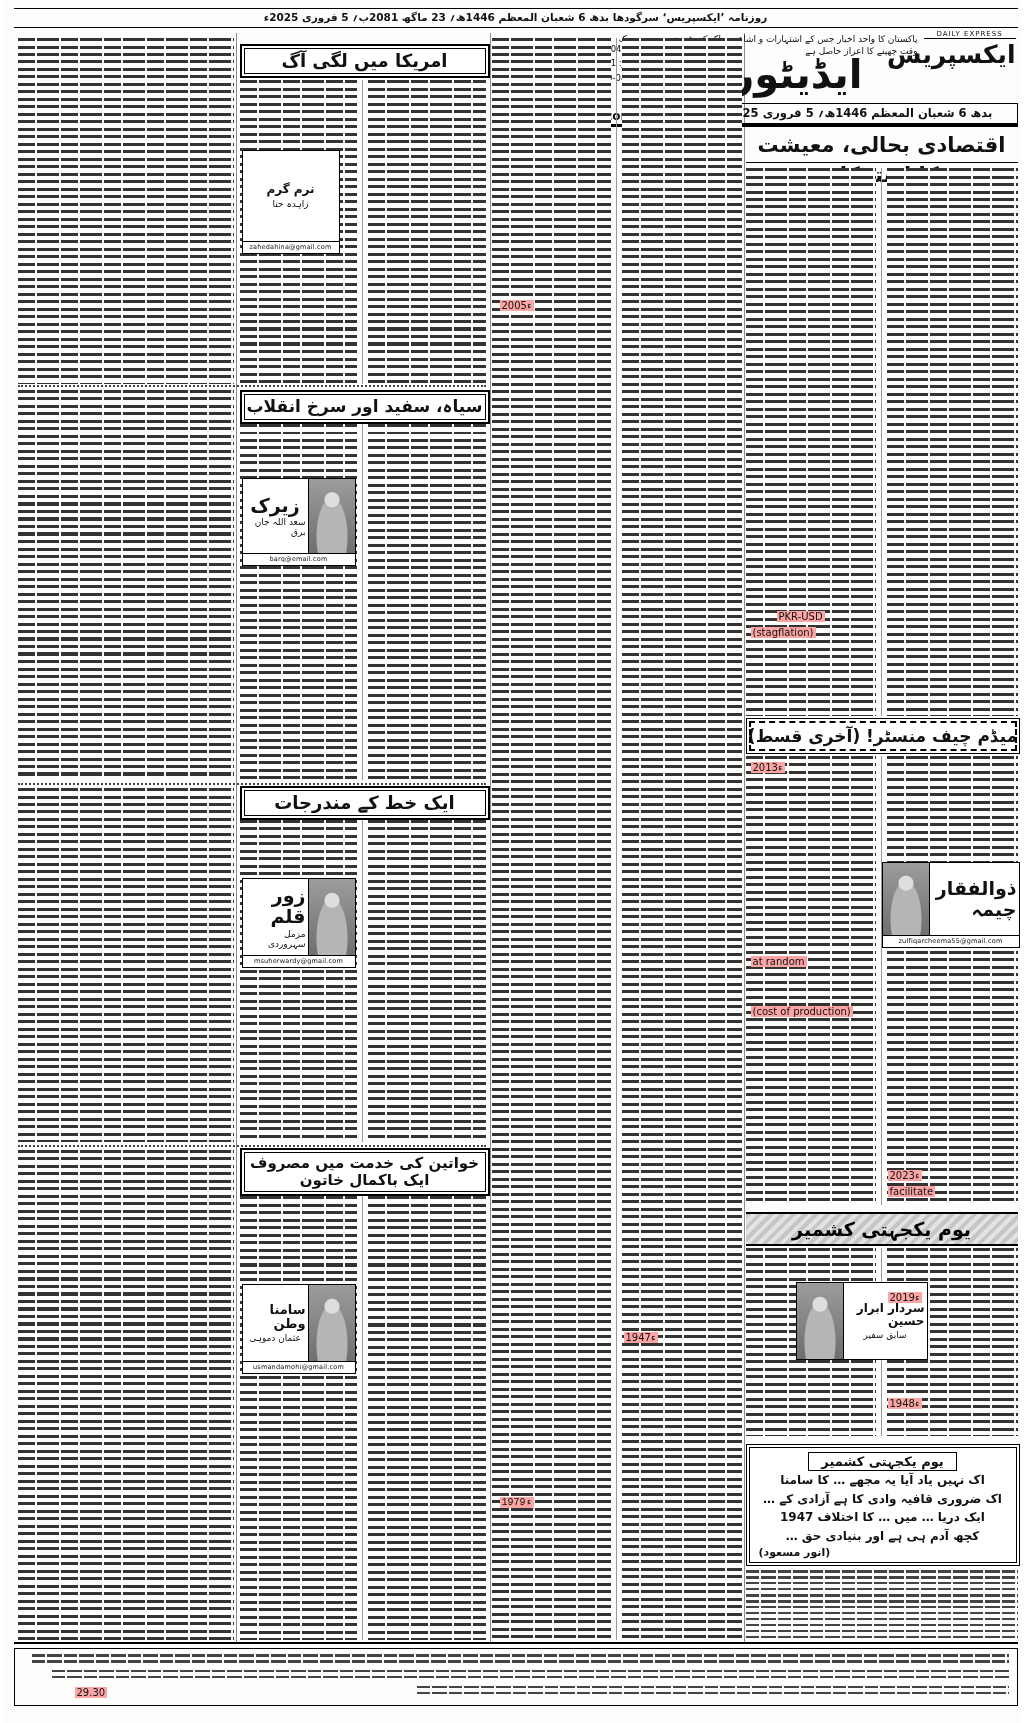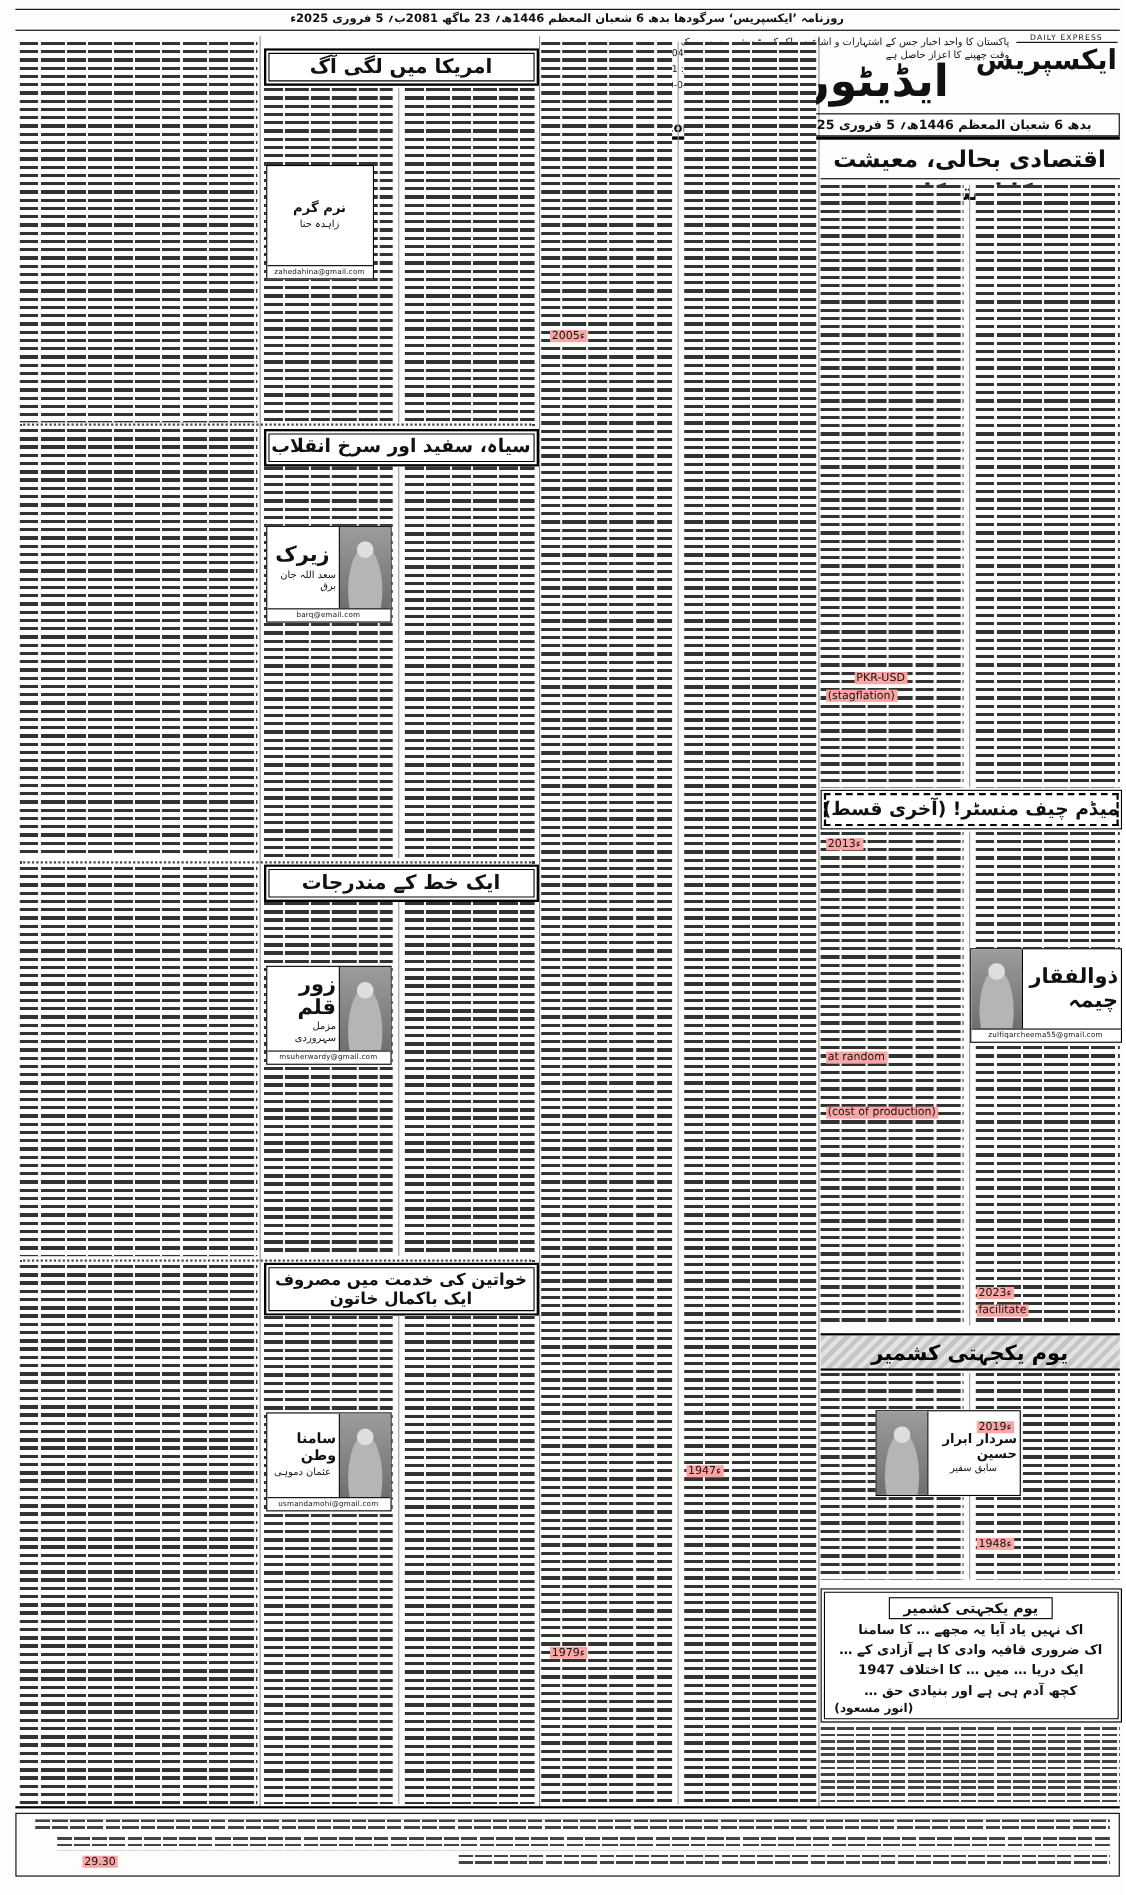--- a/index.html
+++ b/index.html
@@ -145,21 +145,21 @@
   </div>
   <div class="abs greek-fine" style="left:742px;top:1570px;width:272px;height:70px;"></div>
 
   <div class="abs cols" style="left:488px;top:38px;width:250px;height:1602px;">
     <div class="col greek"></div>
     <div class="cdiv"></div>
     <div class="col greek"></div>
   </div>
   <div class="token" style="left:496px;top:300px;">2005ء</div>
   <div class="token" style="left:620px;top:1332px;">1947ء</div>
-  <div class="token" style="left:496px;top:1497px;">1979ء</div>
+  <div class="token" style="left:496px;top:1497px;font-family:Liberation Mono, monospace;">1979ء</div>
 
   <div class="abs hbox" style="left:236px;top:44px;width:246px;height:30px;font-size:18px;">
       <span>امریکا میں لگی آگ</span>
     </div>
   <div class="abs cols" style="left:236px;top:80px;width:246px;height:304px;">
     <div class="col greek"></div>
     <div class="cdiv"></div>
     <div class="col greek"></div>
   </div>
   <div class="abs author-card" style="left:238px;top:150px;width:96px;height:102px;">

